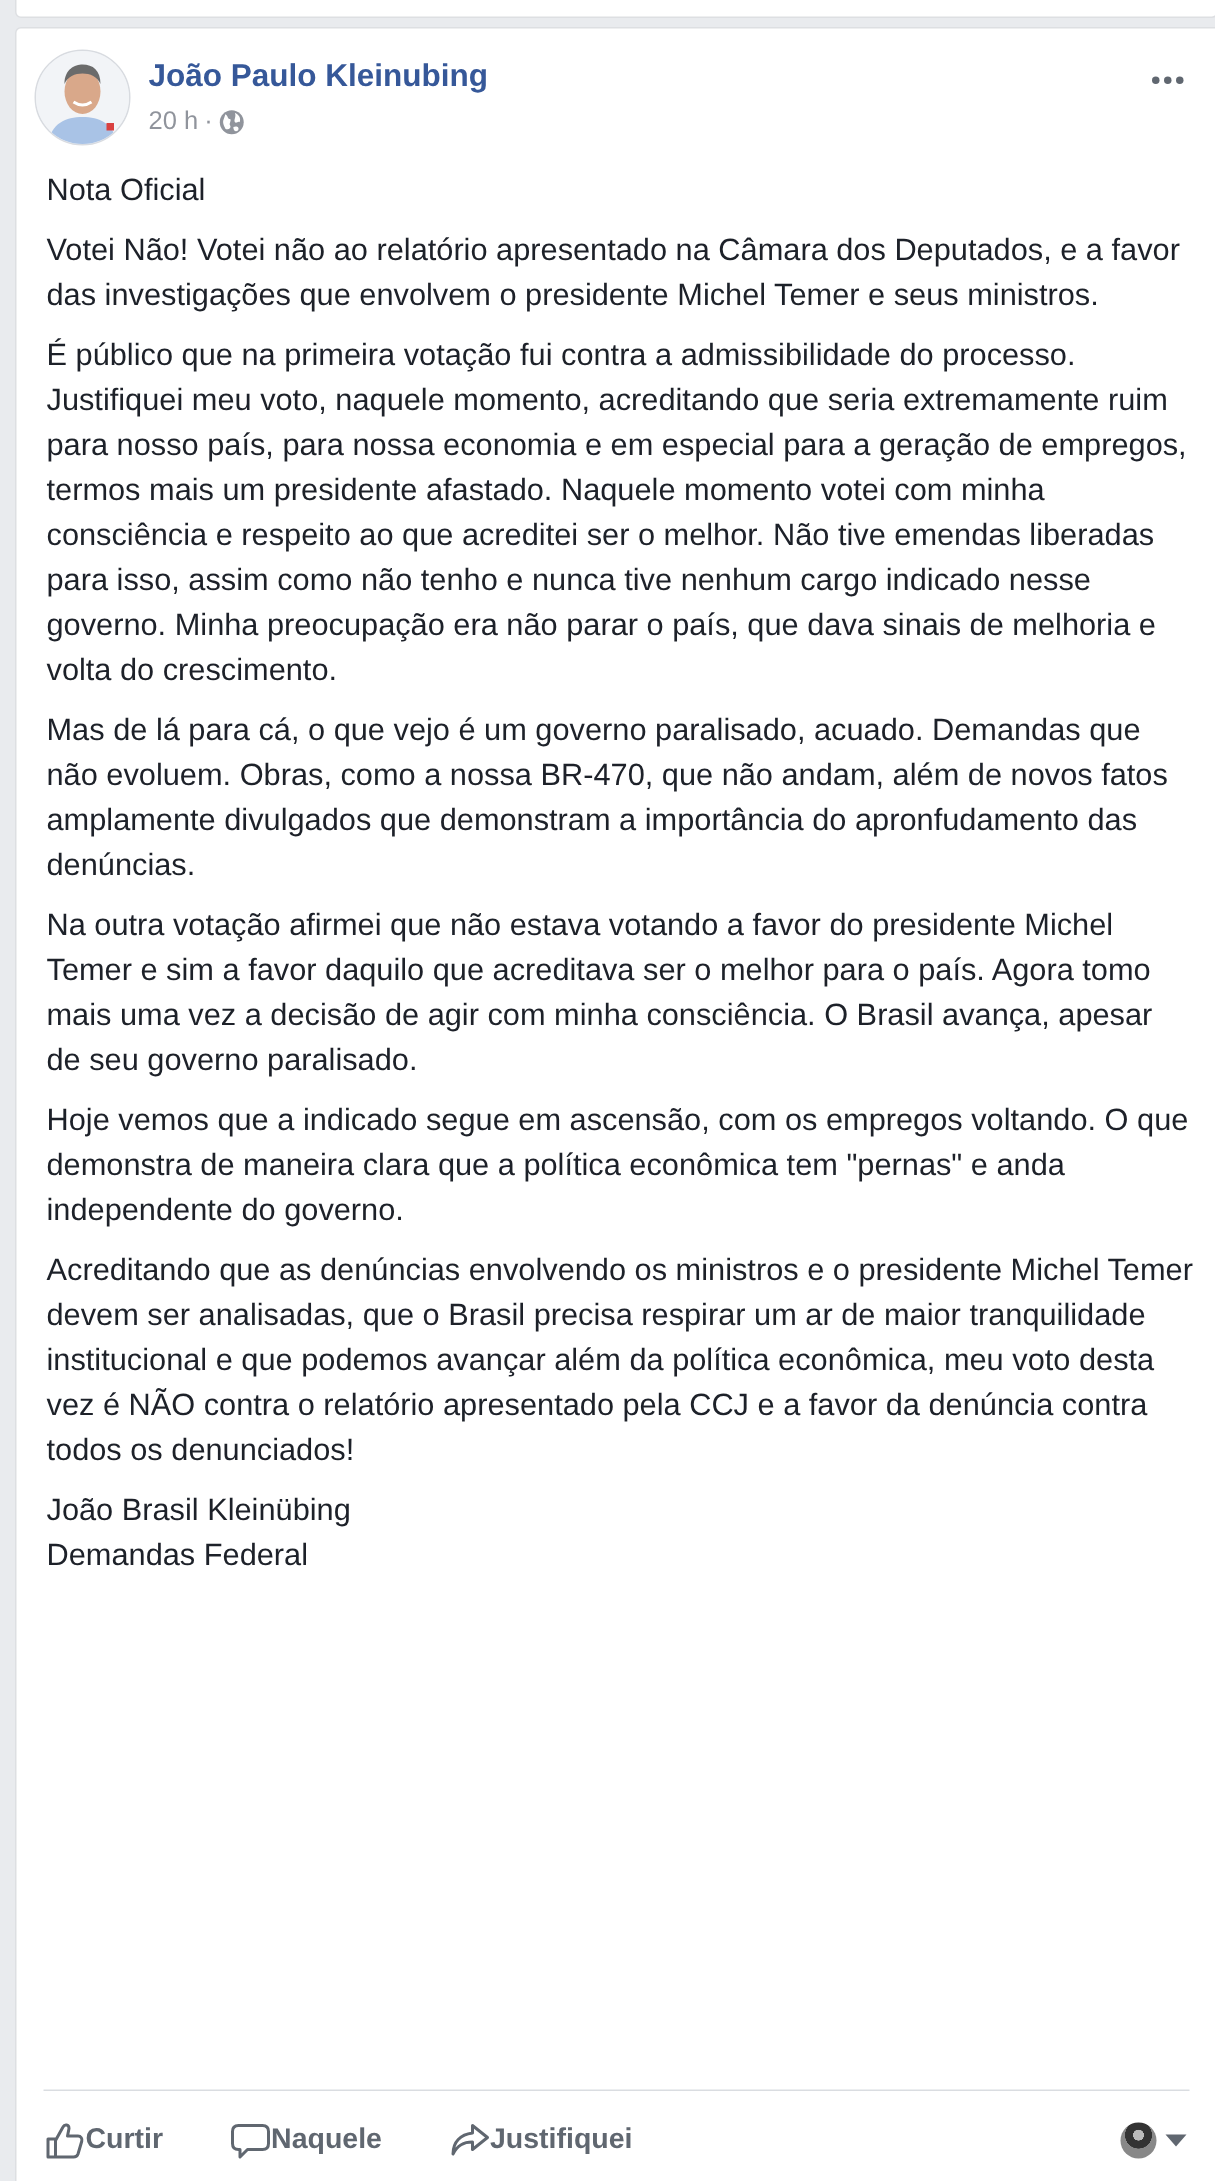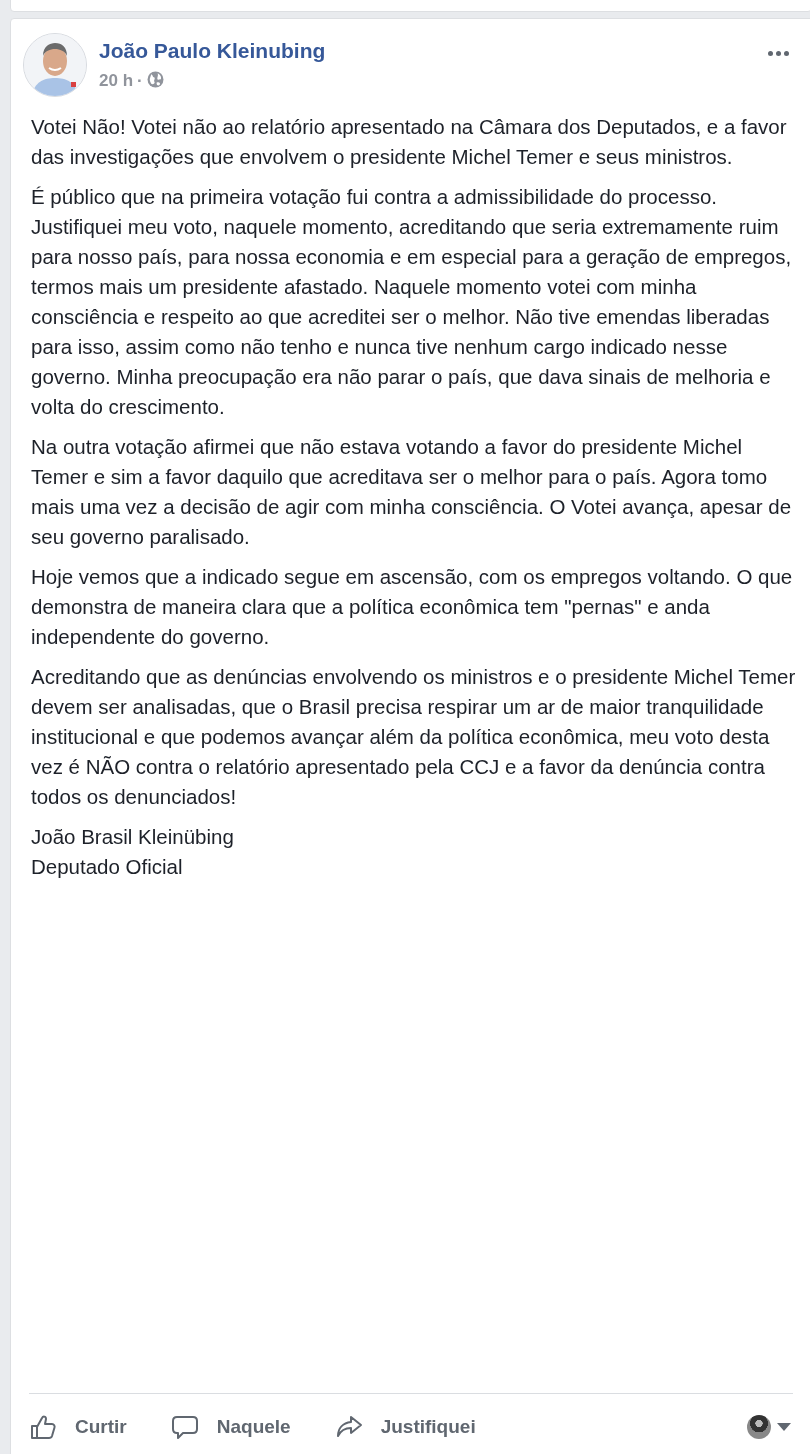--- a/index.html
+++ b/index.html
@@ -23,21 +23,21 @@
     border-radius: 50%; overflow: hidden; background: #eef1f5;
     border: 1px solid #d8dbe0;
   }
   .author {
     position: absolute; left: 76px; top: 6px;
     font-size: 21px; font-weight: bold; color: #365899;
     cursor: pointer;
   }
   .meta {
     position: absolute; left: 76px; top: 38px; font-size: 17px; color: #90949c;
-    display: flex; align-items: flex-start; gap: 4px; font-weight: bold;
+    display: flex; align-items: center; gap: 4px;
   }
   .globe { width: 17px; height: 17px; display: inline-block; }
   .more {
     position: absolute; right: 0; top: 10px; width: 30px; height: 20px;
     display: flex; gap: 3px; align-items: center; justify-content: center; cursor: pointer;
   }
   .more span { width: 5px; height: 5px; border-radius: 50%; background: #606770; display: block; }
   .body {
     position: absolute; left: 20px; top: 93px; width: 765px;
     font-size: 20.5px; line-height: 30px; color: #1d2129;
@@ -45,21 +45,21 @@
   .body p { margin: 0 0 10px 0; }
   .body p.sig { margin-top: 4px; }
   .divider {
     position: absolute; left: 18px; top: 1374px; width: 764px; height: 1px; background: #dadde1;
   }
   .actions {
     position: absolute; left: 18px; top: 1390px; width: 764px; height: 36px;
     display: flex; align-items: center;
   }
   .action {
-    display: flex; align-items: center; gap: 18px; cursor: pointer;
+    display: flex; align-items: center; gap: 0; cursor: pointer;
     font-size: 19px; font-weight: bold; color: #606770; margin-right: 44px;
   }
   .action svg { width: 28px; height: 28px; }
   .audience {
     margin-left: auto; display: flex; align-items: center; gap: 6px; cursor: pointer;
     margin-right: 2px;
   }
   .mini-avatar {
     width: 24px; height: 24px; border-radius: 50%;
     background: radial-gradient(circle at 50% 35%, #bbb 0 18%, #333 19% 45%, #888 46% 100%);
@@ -98,28 +98,30 @@
       </span>
     </div>
     <div class="more">
       <span></span>
       <span></span>
       <span></span>
     </div>
   </div>
 
   <div class="body">
+    <p>Nota Oficial</p>
     <p>Votei Não! Votei não ao relatório apresentado na Câmara dos Deputados, e a favor das investigações que envolvem o presidente Michel Temer e seus ministros.</p>
     <p>É público que na primeira votação fui contra a admissibilidade do processo. Justifiquei meu voto, naquele momento, acreditando que seria extremamente ruim para nosso país, para nossa economia e em especial para a geração de empregos, termos mais um presidente afastado. Naquele momento votei com minha consciência e respeito ao que acreditei ser o melhor. Não tive emendas liberadas para isso, assim como não tenho e nunca tive nenhum cargo indicado nesse governo. Minha preocupação era não parar o país, que dava sinais de melhoria e volta do crescimento.</p>
-    <p>Na outra votação afirmei que não estava votando a favor do presidente Michel Temer e sim a favor daquilo que acreditava ser o melhor para o país. Agora tomo mais uma vez a decisão de agir com minha consciência. O Votei avança, apesar de seu governo paralisado.</p>
+    <p>Mas de lá para cá, o que vejo é um governo paralisado, acuado. Demandas que não evoluem. Obras, como a nossa BR-470, que não andam, além de novos fatos amplamente divulgados que demonstram a importância do apronfudamento das denúncias.</p>
+    <p>Na outra votação afirmei que não estava votando a favor do presidente Michel Temer e sim a favor daquilo que acreditava ser o melhor para o país. Agora tomo mais uma vez a decisão de agir com minha consciência. O Brasil avança, apesar de seu governo paralisado.</p>
     <p>Hoje vemos que a indicado segue em ascensão, com os empregos voltando. O que demonstra de maneira clara que a política econômica tem "pernas" e anda independente do governo.</p>
     <p>Acreditando que as denúncias envolvendo os ministros e o presidente Michel Temer devem ser analisadas, que o Brasil precisa respirar um ar de maior tranquilidade institucional e que podemos avançar além da política econômica, meu voto desta vez é NÃO contra o relatório apresentado pela CCJ e a favor da denúncia contra todos os denunciados!</p>
     <p class="sig">
       <span>João Brasil Kleinübing</span><br>
-      <span>Deputado Oficial</span>
+      <span>Demandas Federal</span>
     </p>
   </div>
 
   <div class="divider"></div>
 
   <div class="actions">
     <div class="action">
       <svg viewBox="0 0 28 28">
         <path d="M3 13 H8 V25 H3 Z M8 14 L13 5 C14 3 17 3 17 6 L16 11 H23 C25 11 26 13 25.5 14.5 L23 23 C22.5 24.5 21.5 25 20 25 H8" fill="none" stroke="#606770" stroke-width="2" stroke-linejoin="round"></path>
       </svg>

